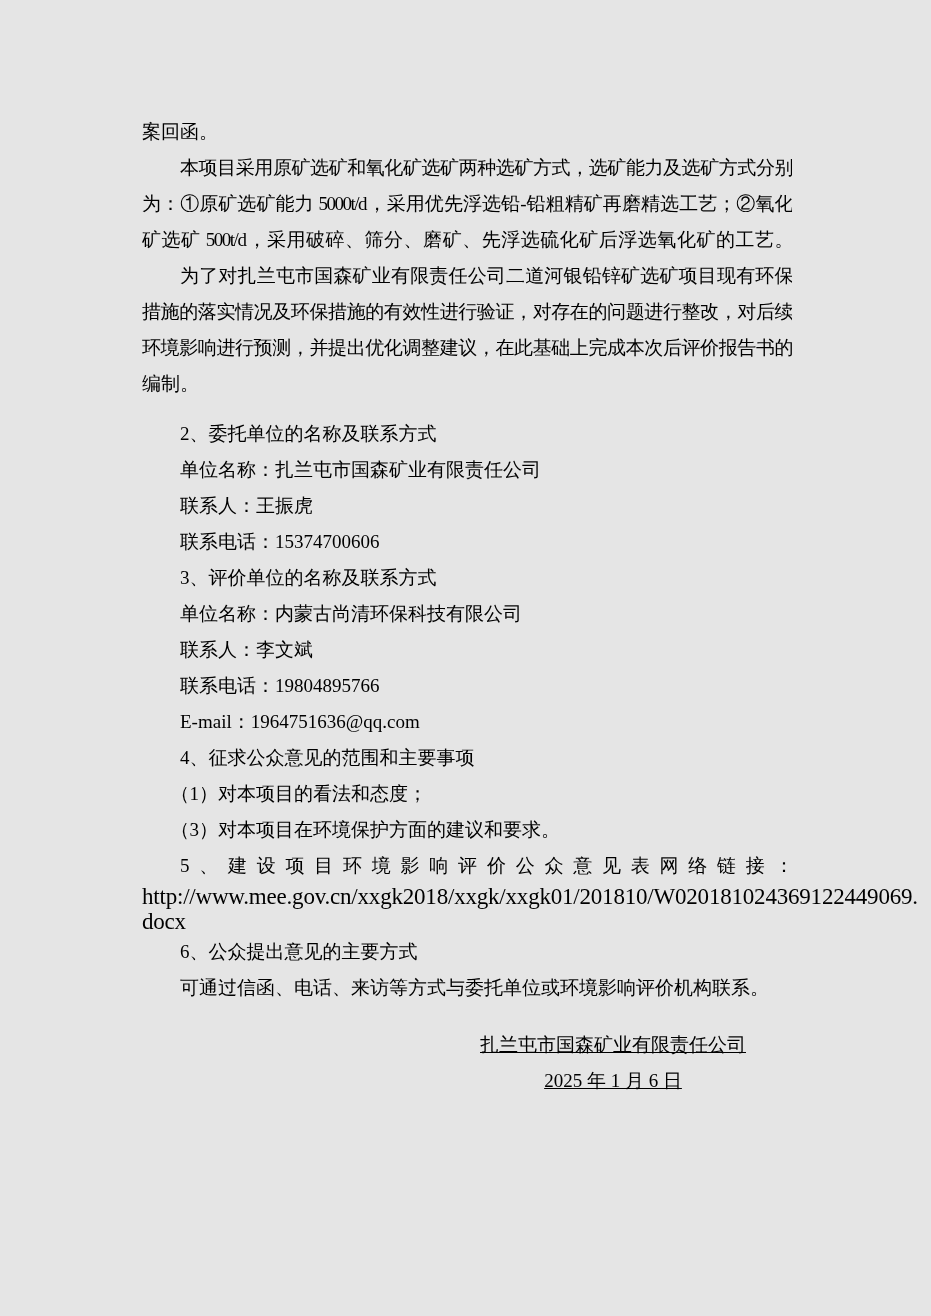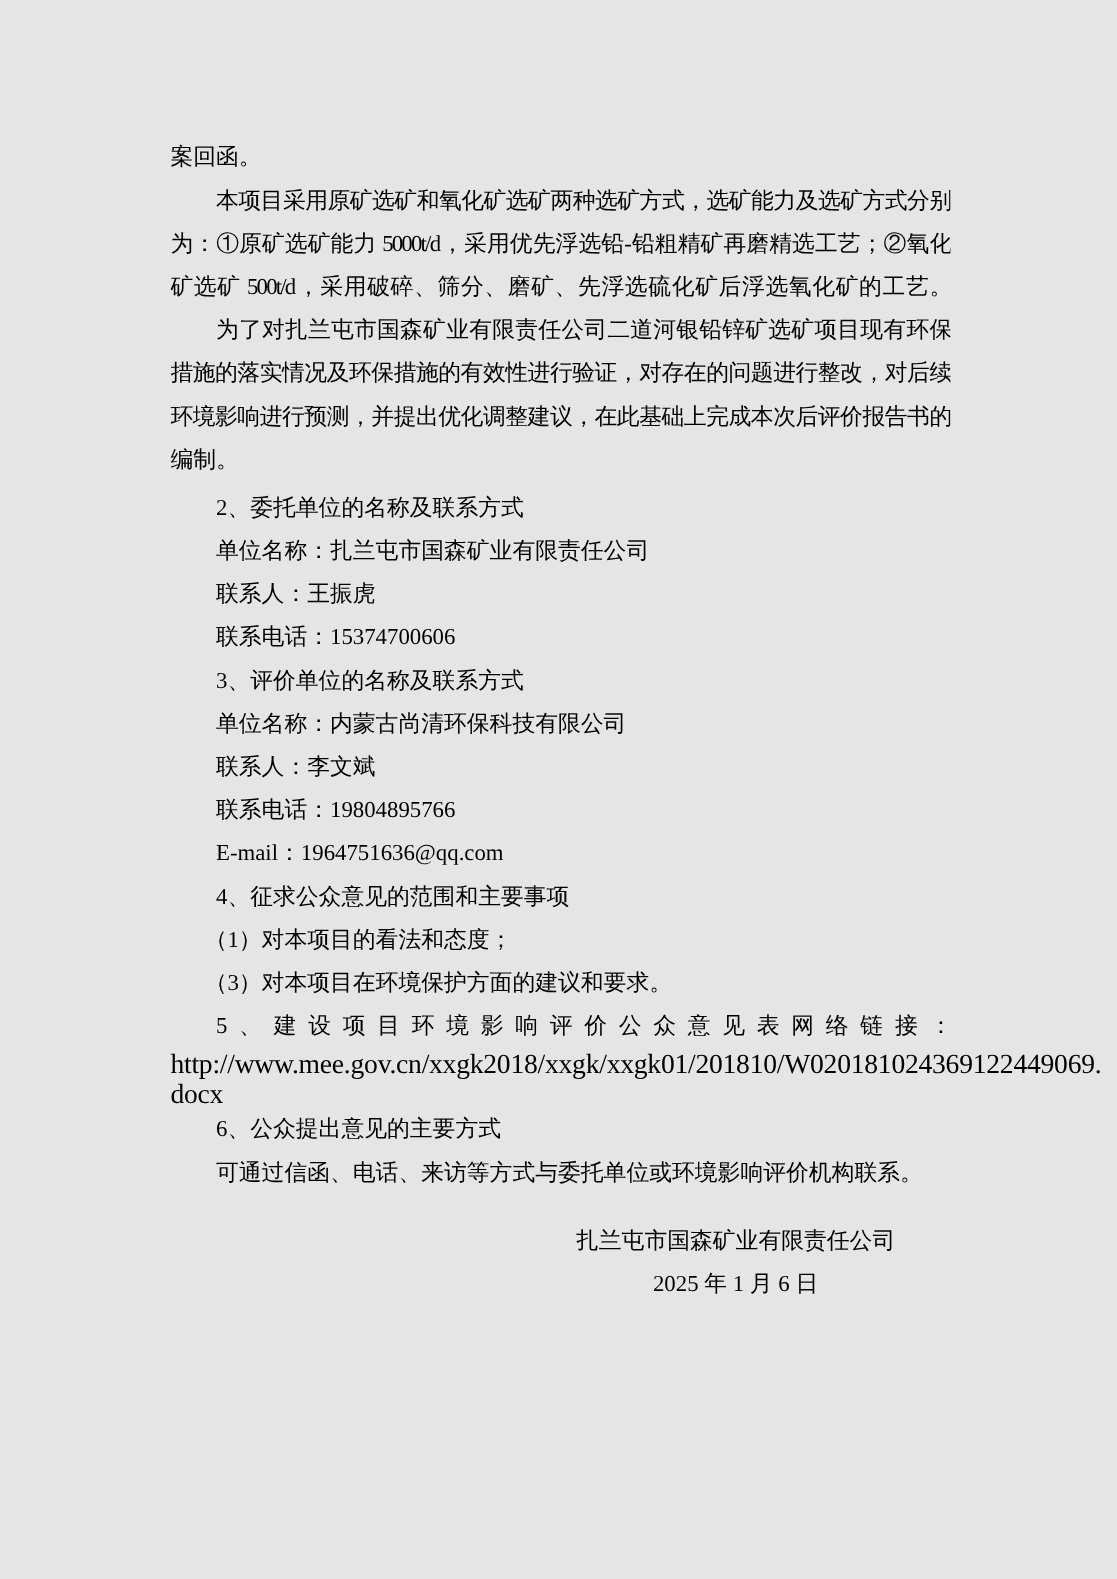--- a/index.html
+++ b/index.html
@@ -32,26 +32,27 @@
   }
   .indent  { text-indent: 2em; }
   .pindent { text-indent: 1.5em; }
   .urlline {
     margin: 0;
     font-size: 23px;
     line-height: 25px;
     white-space: nowrap;
     letter-spacing: -0.2px;
   }
-  .sec2 { margin-top: 4px; }
+  .sec2 { margin-top: 14px; }
   .signature {
     width: -moz-fit-content;
     width: fit-content;
     margin: 21px 46px 0 auto;
     text-align: center;
+    text-decoration: underline;
   }
   .signature .line { white-space: nowrap; }
 </style>
 </head>
 <body>
 
 <div class="page">
 
   <p class="line">案回函。</p>
 

